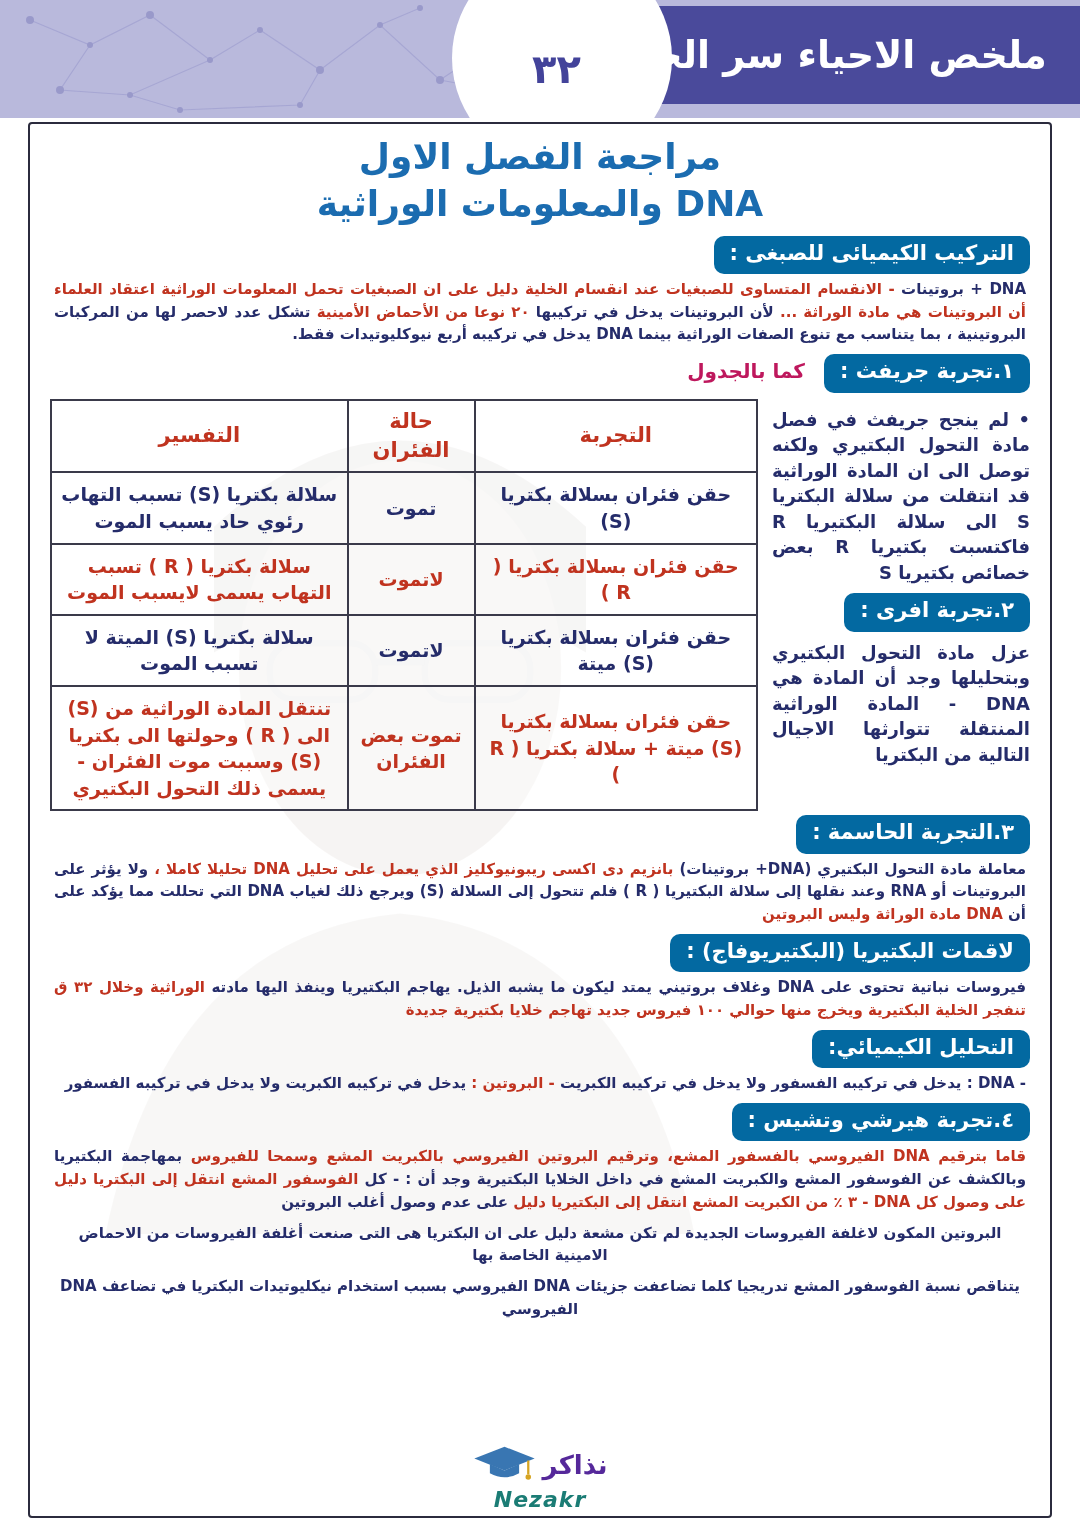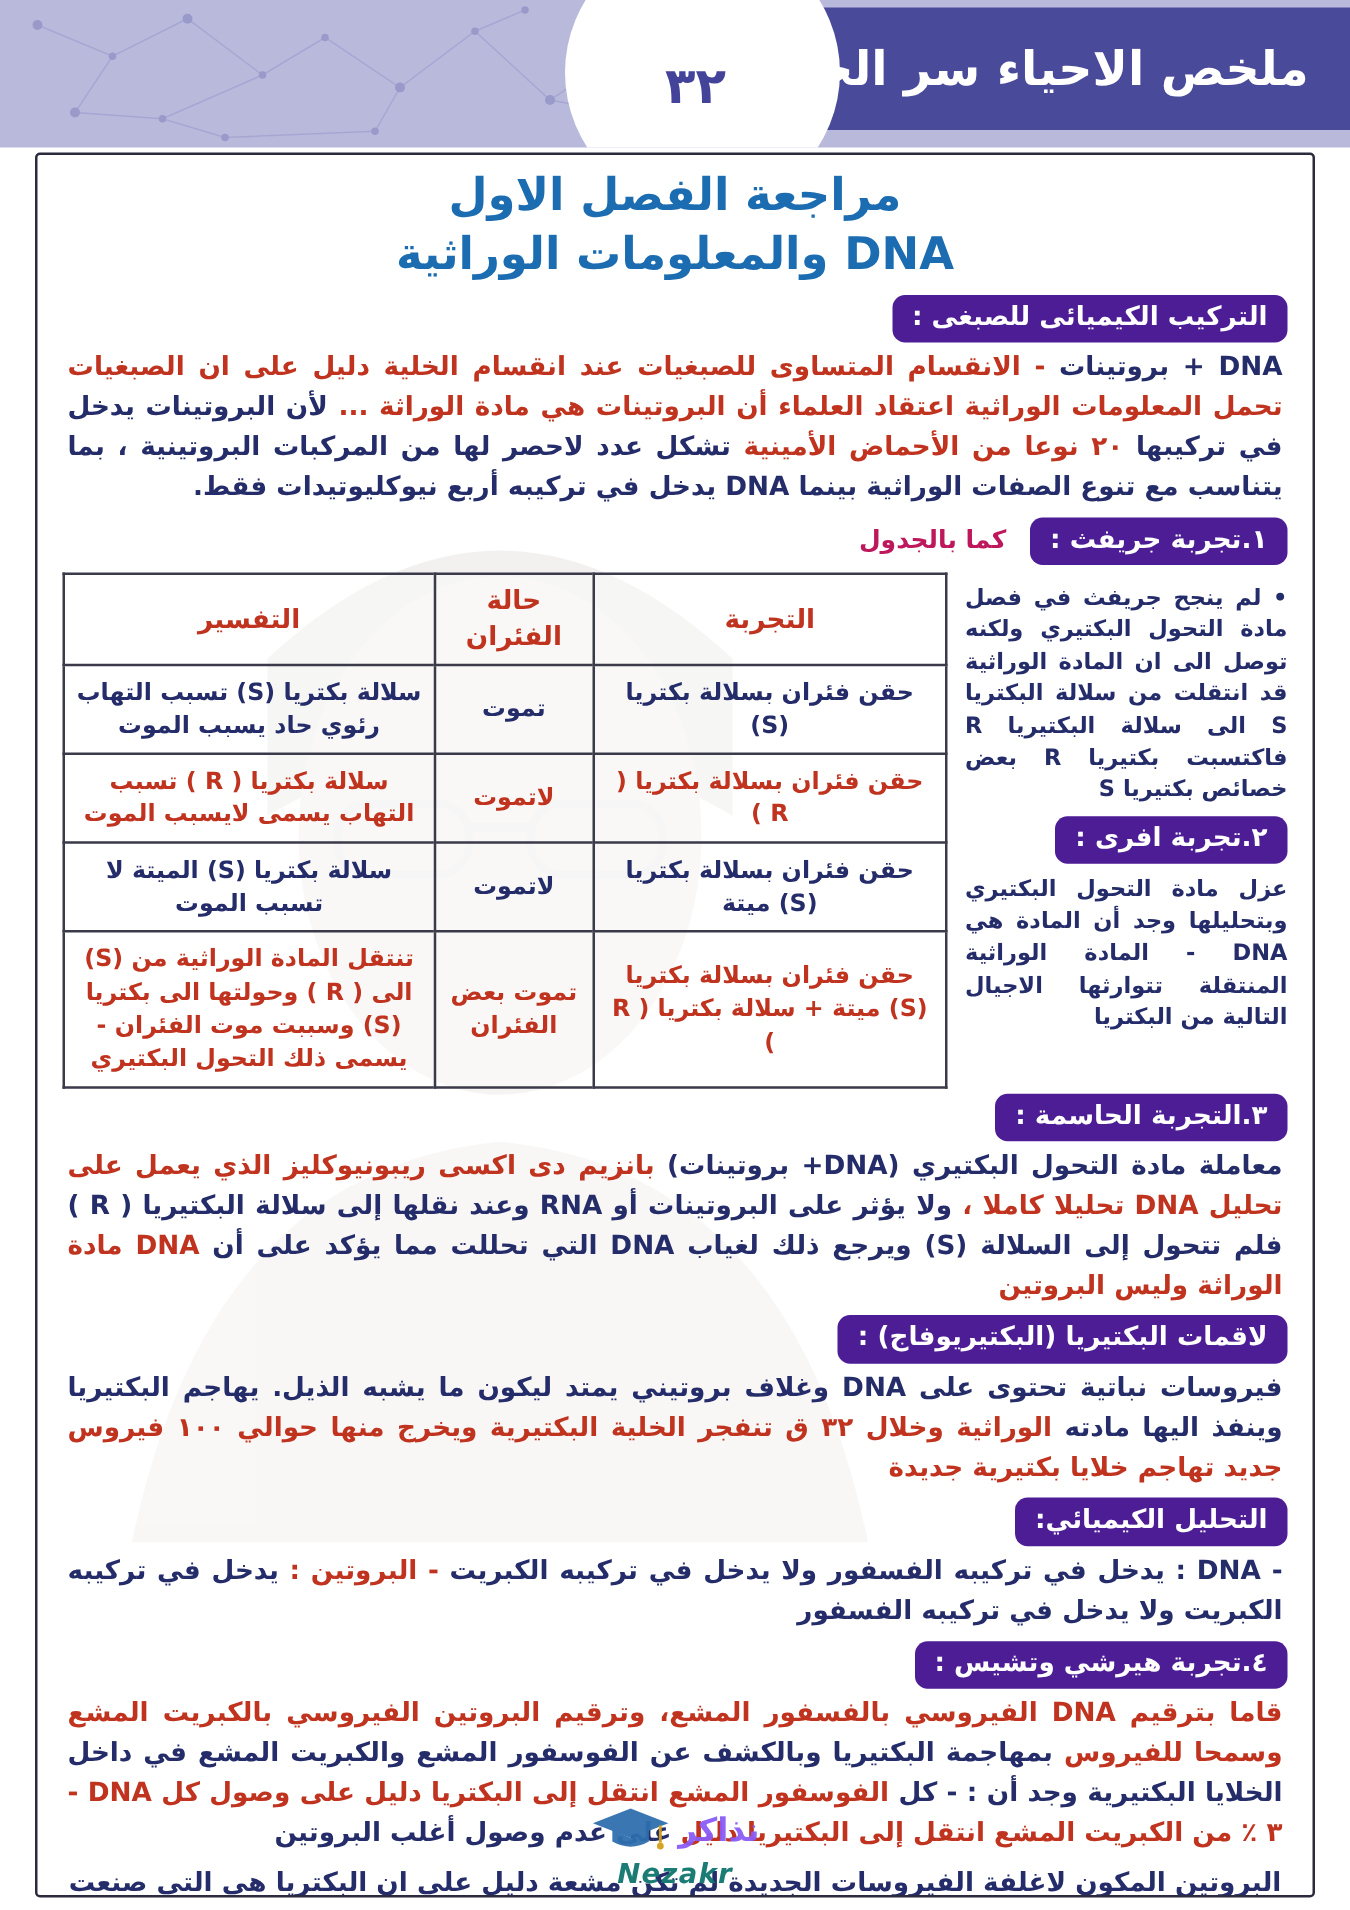--- a/index.html
+++ b/index.html
@@ -25,25 +25,25 @@
   
   .content {
     position:absolute; top:122px; left:28px; right:28px; bottom:10px;
     border:2.5px solid #2b2b3d; border-radius:4px; padding:8px 20px 6px; overflow:hidden;
   }
   .watermark { position:absolute; left:60px; top:230px; width:620px; height:880px; opacity:.08; z-index:0; pointer-events:none; }
   .content > *:not(.watermark):not(.logo) { position:relative; z-index:1; }
   .doc-title { text-align:center; color:#1b6cb0; font-weight:700; font-size:36px; line-height:1.3; margin:2px 0 8px; }
   .pill-row { margin:4px 0 2px; }
   .pill {
-    display:inline-block; background:#4c1d95; color:#ffffff; font-weight:700;
+    display:inline-block; background:#0369a1; color:#ffffff; font-weight:700;
     font-size:21px; line-height:1.3; padding:4px 16px 7px; border-radius:10px;
   }
   .after-pill { color:#be185d; font-weight:700; font-size:20px; margin-right:14px; }
-  .para { font-size:21px; font-weight:700; color:#252c6a; line-height:1.52; text-align:justify; margin:4px 4px 8px; }
+  .para { font-size:15px; font-weight:700; color:#252c6a; line-height:1.52; text-align:justify; margin:4px 4px 8px; }
   .para.centered { text-align:center; }
   .seg-navy { color:#252c6a; }
   .seg-red { color:#c0331f; }
   
   .griffith-grid { display:flex; gap:14px; align-items:flex-start; margin:6px 0 4px; }
   .side-col { flex:0 0 258px; }
   .side-col .para { font-size:18px; line-height:1.42; margin:8px 0 8px; }
   .gtable { flex:1 1 auto; border-collapse:collapse; background:rgba(255,255,255,.35); }
   .gtable th, .gtable td {
     border:2px solid #3a3a4a; text-align:center; vertical-align:middle;
@@ -55,21 +55,21 @@
   .gtable th:nth-child(2), .gtable td:nth-child(2) { width:18%; }
   .gtable th:nth-child(3), .gtable td:nth-child(3) { width:42%; }
   .row-navy td { color:#252c6a; }
   .row-red td { color:#c0331f; }
   
   .logo {
     position:absolute; left:50%; bottom:4px; transform:translateX(-50%);
     z-index:2; text-align:center; opacity:.95;
   }
   .logo-top { display:flex; align-items:center; justify-content:center; gap:6px; direction:ltr; }
-  .logo-ar { color:#8b5cf6; font-weight:700; font-size:26px; }
+  .logo-ar { color:#4c1d95; font-weight:700; font-size:26px; }
   .logo-en { color:#0f766e; font-weight:700; font-style:italic; font-size:22px; letter-spacing:1px; }
 </style>
 </head>
 <body>
 
 <div class="page">
 
   <header class="banner">
     <svg class="net-svg" viewBox="0 0 640 118" preserveAspectRatio="none">
       <g stroke="#9898cc" stroke-width="1.2" fill="none">

